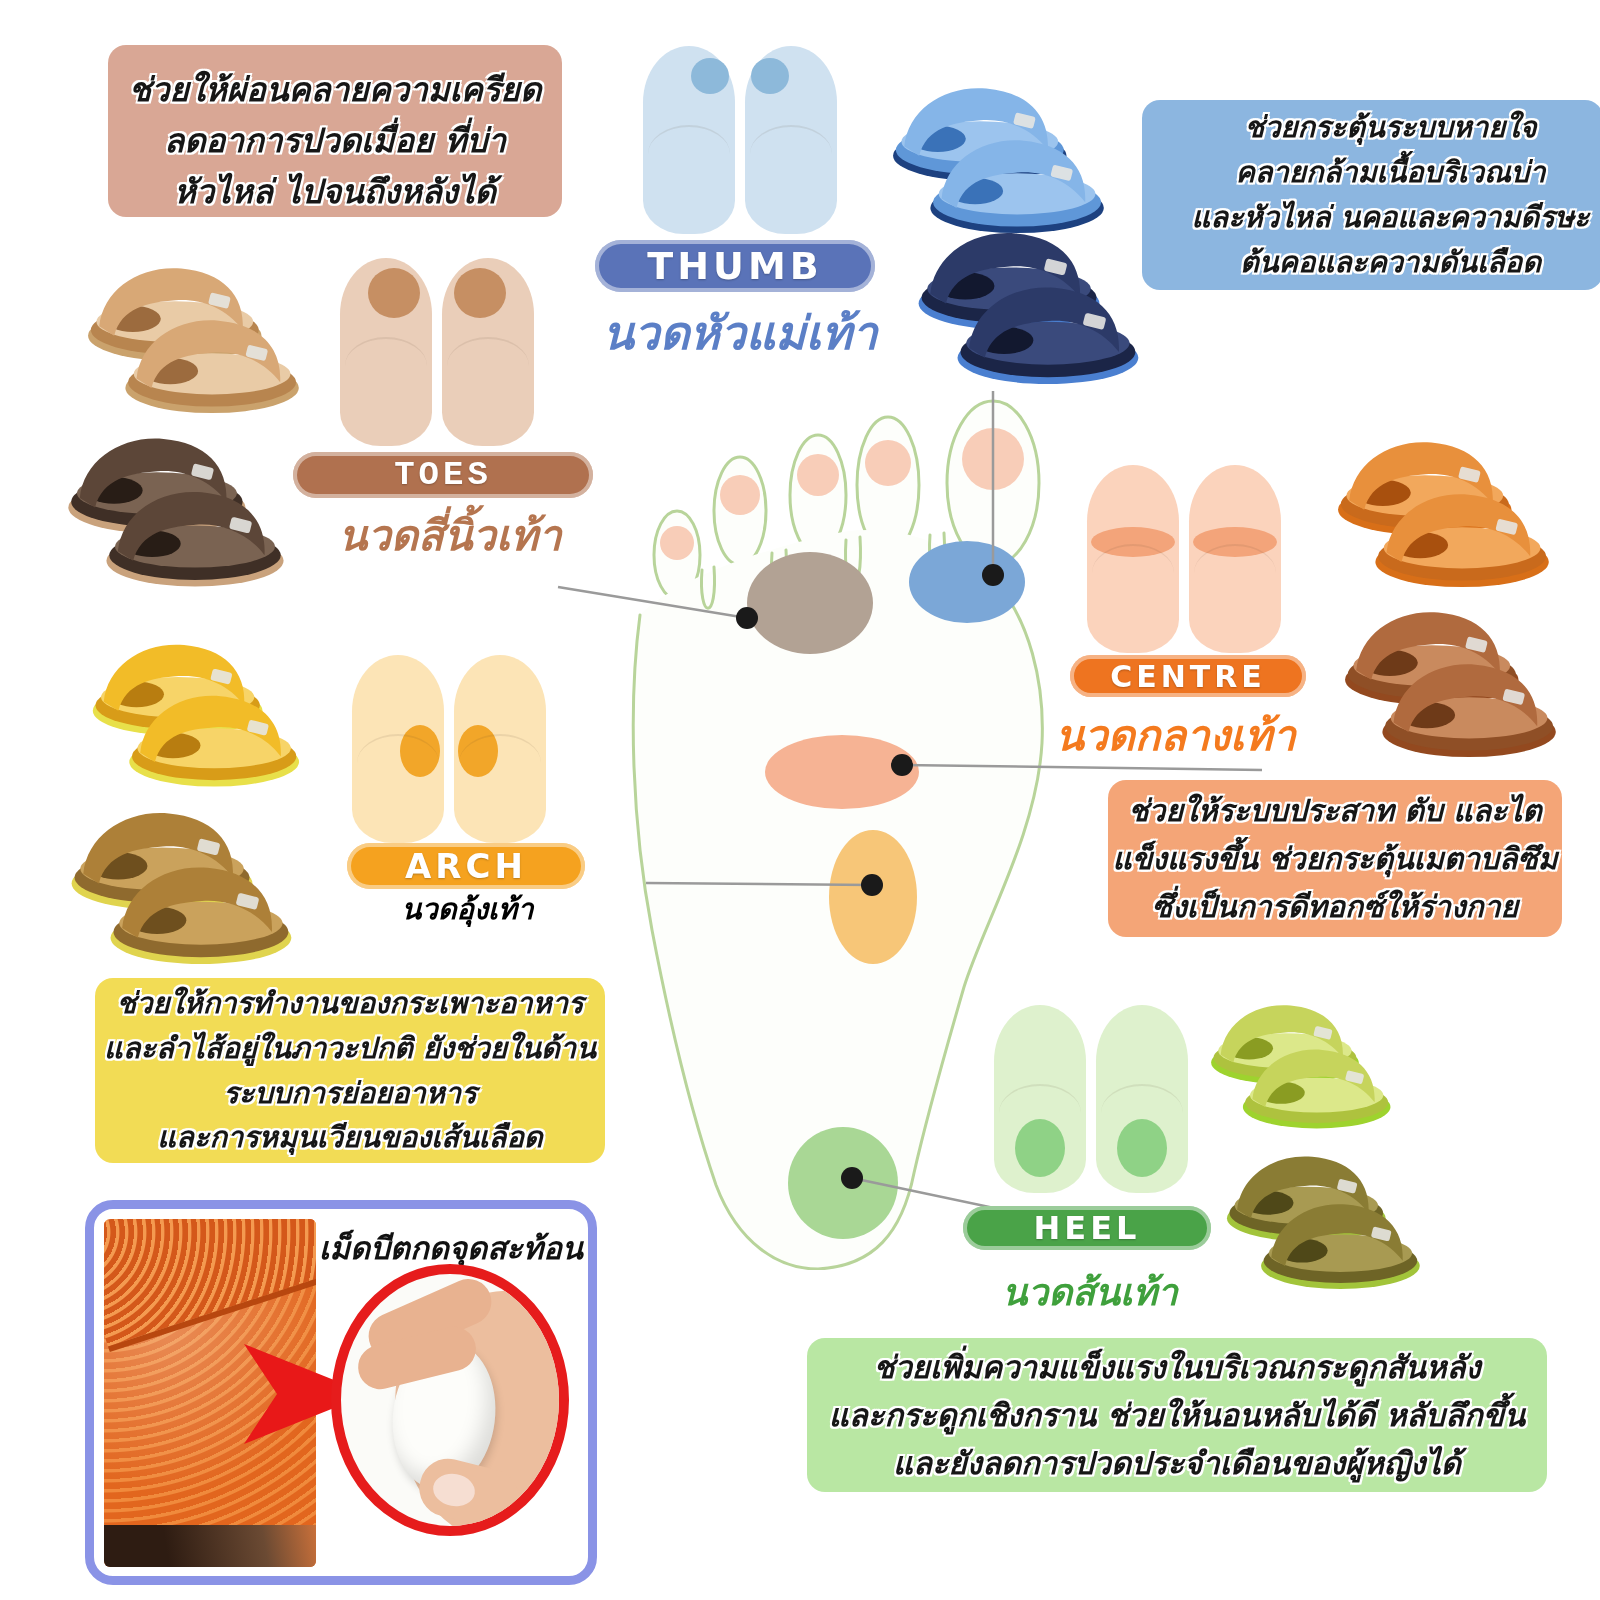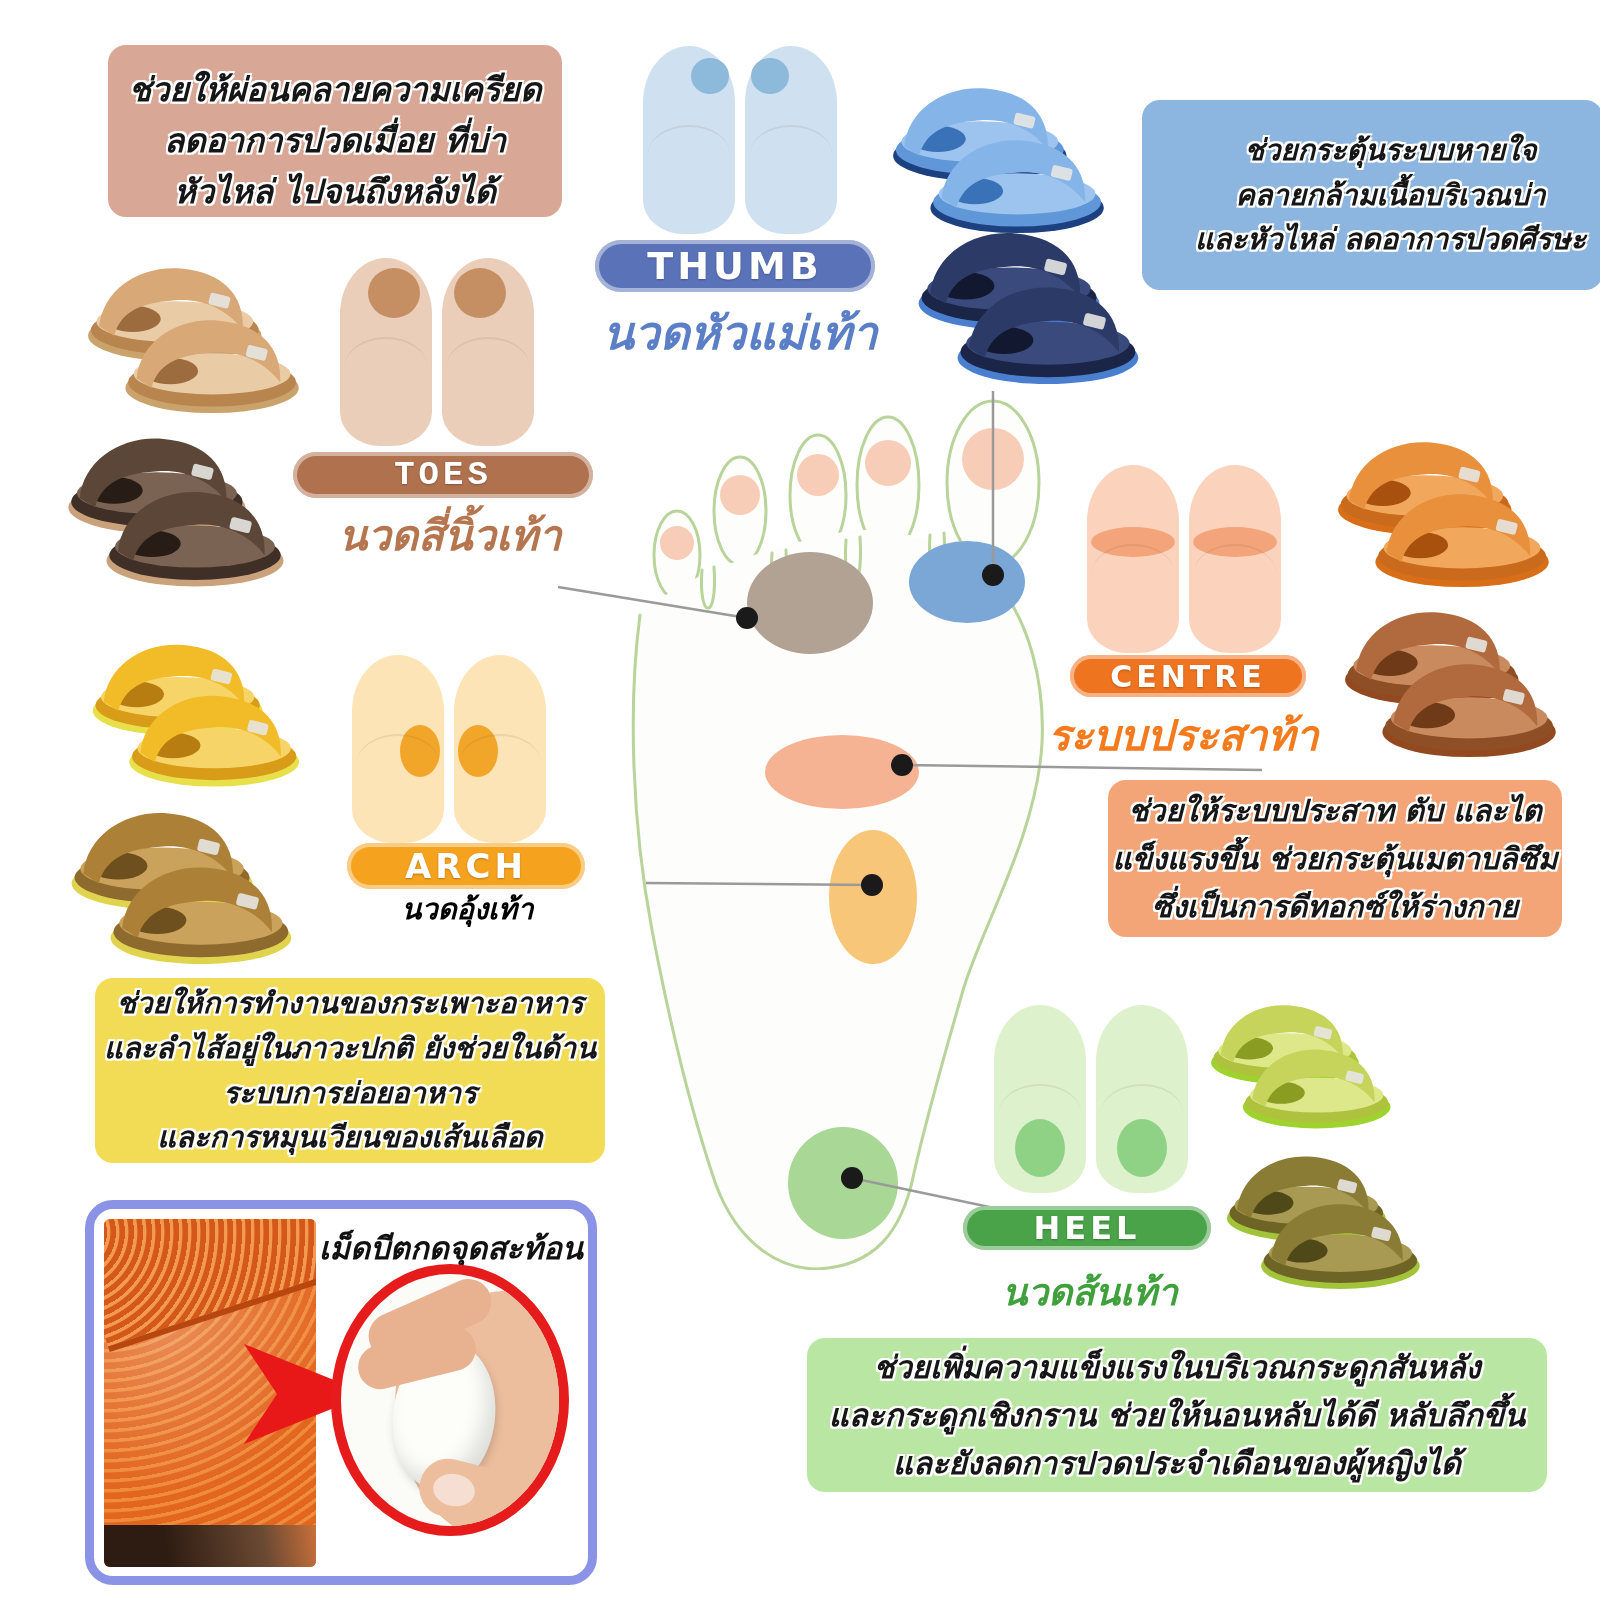--- a/index.html
+++ b/index.html
@@ -187,21 +187,22 @@
 
   <div class="note" style="left: 108px; top: 45px; width: 454px; height: 172px; font-size: 33px; line-height: 1.55; background: rgb(217, 167, 149); justify-content: flex-end;">
     <span class="ln">ช่วยให้ผ่อนคลายความเครียด</span>
     <span class="ln">ลดอาการปวดเมื่อย ที่บ่า</span>
     <span class="ln">หัวไหล่ ไปจนถึงหลังได้</span>
   </div>
 
   <div class="note" style="left: 1142px; top: 100px; width: 425px; height: 190px; font-size: 29px; line-height: 1.55; background: rgb(140, 182, 224); padding-left: 36px;">
     <span class="ln">ช่วยกระตุ้นระบบหายใจ</span>
     <span class="ln">คลายกล้ามเนื้อบริเวณบ่า</span>
-    <span class="ln">และหัวไหล่ ลดอาการปวดศีรษะ</span>
+    <span class="ln">และหัวไหล่ นคอและความดีรษะ</span>
+    <span class="ln">ต้นคอและความดันเลือด</span>
   </div>
 
   <div class="note" style="left: 1108px; top: 780px; width: 454px; height: 157px; font-size: 30px; line-height: 1.6; background: rgb(244, 165, 119);">
     <span class="ln">ช่วยให้ระบบประสาท ตับ และไต</span>
     <span class="ln">แข็งแรงขึ้น ช่วยกระตุ้นเมตาบลิซึม</span>
     <span class="ln">ซึ่งเป็นการดีทอกซ์ให้ร่างกาย</span>
   </div>
 
   <div class="note" style="left: 95px; top: 978px; width: 510px; height: 185px; font-size: 29px; line-height: 1.55; background: rgb(242, 220, 85);">
     <span class="ln">ช่วยให้การทำงานของกระเพาะอาหาร</span>
@@ -268,21 +269,21 @@
   <div class="zone-thai" style="left: 330px; top: 502px; width: 240px; font-size: 42px; color: rgb(181, 117, 79);">นวดสี่นิ้วเท้า</div>
 
   <div class="pill" style="left: 347px; top: 843px; width: 238px; height: 46px; font-size: 34px; background: rgb(245, 162, 31);">
       <span>ARCH</span>
     </div>
   <div class="zone-thai" style="left: 350px; top: 886px; width: 235px; font-size: 29px; color: #000000; font-style: italic;">นวดอุ้งเท้า</div>
 
   <div class="pill" style="left: 1070px; top: 655px; width: 236px; height: 42px; font-size: 30px; background: rgb(238, 116, 32);">
       <span>CENTRE</span>
     </div>
-  <div class="zone-thai" style="left: 1048px; top: 702px; width: 255px; font-size: 42px; color: rgb(244, 122, 30);">ระบบประสาท้า</div>
+  <div class="zone-thai" style="left: 1048px; top: 702px; width: 255px; font-size: 42px; color: rgb(244, 122, 30);">นวดกลางเท้า</div>
 
   <div class="pill" style="left: 963px; top: 1206px; width: 248px; height: 44px; font-size: 32px; background: rgb(74, 163, 72);">
       <span>HEEL</span>
     </div>
   <div class="zone-thai" style="left: 990px; top: 1262px; width: 200px; font-size: 37px; color: rgb(63, 160, 60);">นวดส้นเท้า</div>
 
   <div class="pair p-sky" style="left:880px;top:68px;width:235px;">
     <svg viewBox="0 0 252 182">
         <use href="#slipper" transform="translate(12,0)"></use>
         <use href="#slipper" transform="translate(52,56)"></use>

